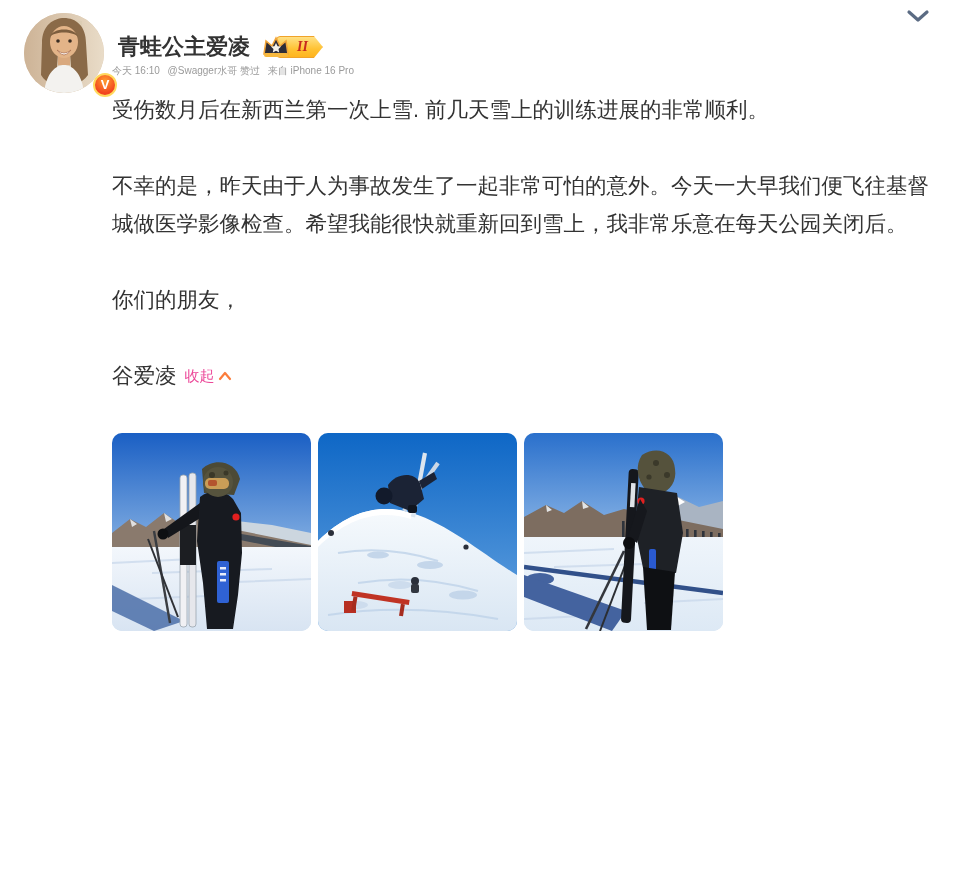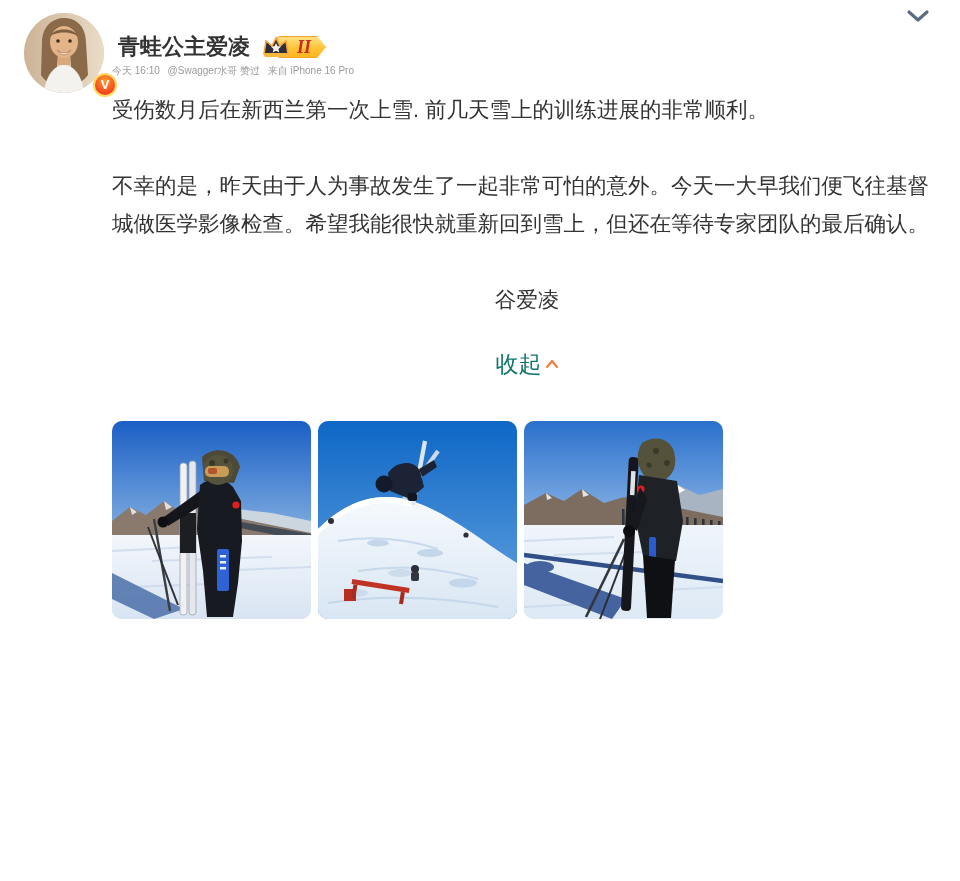--- a/index.html
+++ b/index.html
@@ -23,37 +23,37 @@
   .username { font-size:22px; font-weight:bold; color:#333; cursor:pointer; }
   .vip-badge { position:relative; display:inline-flex; align-items:center; height:24px; cursor:pointer; }
   .vip-pill {
     display:inline-flex; align-items:center; justify-content:center;
     height:20px; padding:0 14px 0 20px; margin-left:-16px;
     background:linear-gradient(180deg,#ffe084 0%, #ffc233 60%, #ffb41e 100%);
     border:1px solid #f0a32a;
     clip-path:polygon(0 0, calc(100% - 9px) 0, 100% 50%, calc(100% - 9px) 100%, 0 100%);
     border-radius:4px;
   }
-  .vip-level { font-style:italic; font-weight:bold; font-size:18px; color:#c92a1d; font-family:"Liberation Serif", serif; }
+  .vip-level { font-style:italic; font-weight:bold; font-size:14px; color:#c92a1d; font-family:"Liberation Serif", serif; }
   .meta { position:absolute; left:112px; top:64px; font-size:10px; color:#9a9a9a; white-space:nowrap; }
   .meta span { margin-right:5px; }
   .collapse-toggle {
     position:absolute; left:902px; top:4px; width:32px; height:26px;
     background:none; border:none; padding:0; cursor:pointer;
   }
   
   .content { position:absolute; left:112px; top:88px; width:830px; }
   .content p {
     margin:3px 0 38px 0; font-size:21.5px; line-height:38px; color:#333;
     word-break:break-all; white-space:pre-wrap;
   }
-  .sig-line { display:flex; align-items:center; gap:26px;flex-direction:column; }
+  .sig-line { display:flex; align-items:center; gap:8px; }
   .collapse-link {
-    color:#0f766e; text-decoration:none; cursor:pointer;
-    display:inline-flex; align-items:center; gap:3px; font-size:23px;
+    color:#ec4899; text-decoration:none; cursor:pointer;
+    display:inline-flex; align-items:center; gap:3px; font-size:15px;
   }
   .photos { display:flex; gap:7px; margin-top:0; }
   .photo {
     width:199px; height:198px; border-radius:10px; overflow:hidden;
     cursor:pointer; background:#cfe0f0; flex:none;
   }
   .photo svg { display:block; }
 </style>
 </head>
 <body>
@@ -108,21 +108,22 @@
   </div>
 
   <div class="meta">
     <span>今天 16:10</span>
     <span>@Swagger水哥 赞过</span>
     <span>来自 iPhone 16 Pro</span>
   </div>
 
   <div class="content">
     <p>受伤数月后在新西兰第一次上雪. 前几天雪上的训练进展的非常顺利。</p>
-    <p>不幸的是，昨天由于人为事故发生了一起非常可怕的意外。今天一大早我们便飞往基督城做医学影像检查。希望我能很快就重新回到雪上，但还在等待专家团队的最后确认。</p>
+    <p>不幸的是，昨天由于人为事故发生了一起非常可怕的意外。今天一大早我们便飞往基督城做医学影像检查。希望我能很快就重新回到雪上，我非常乐意在每天公园关闭后。</p>
+    <p>你们的朋友，</p>
     <p class="sig-line">
       <span>谷爱凌</span>
       <a class="collapse-link">
         <span>收起</span>
         <svg width="14" height="10" viewBox="0 0 14 10">
           <polyline points="2,8 7,2 12,8" fill="none" stroke="#fb7d3c" stroke-width="2.2" stroke-linecap="round" stroke-linejoin="round"></polyline>
         </svg>
       </a>
     </p>
 

